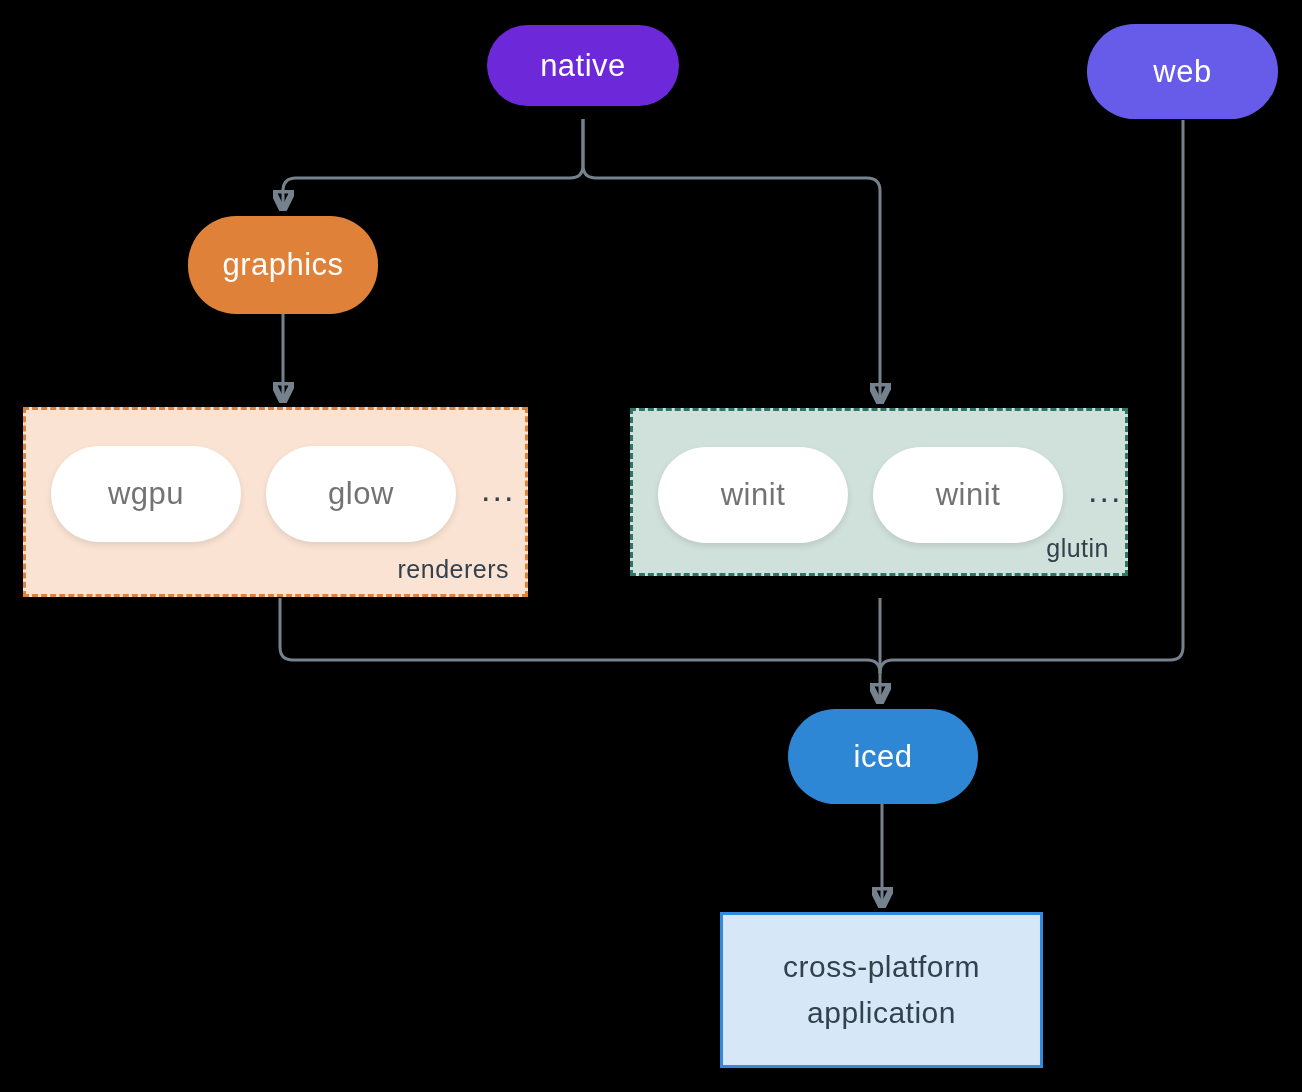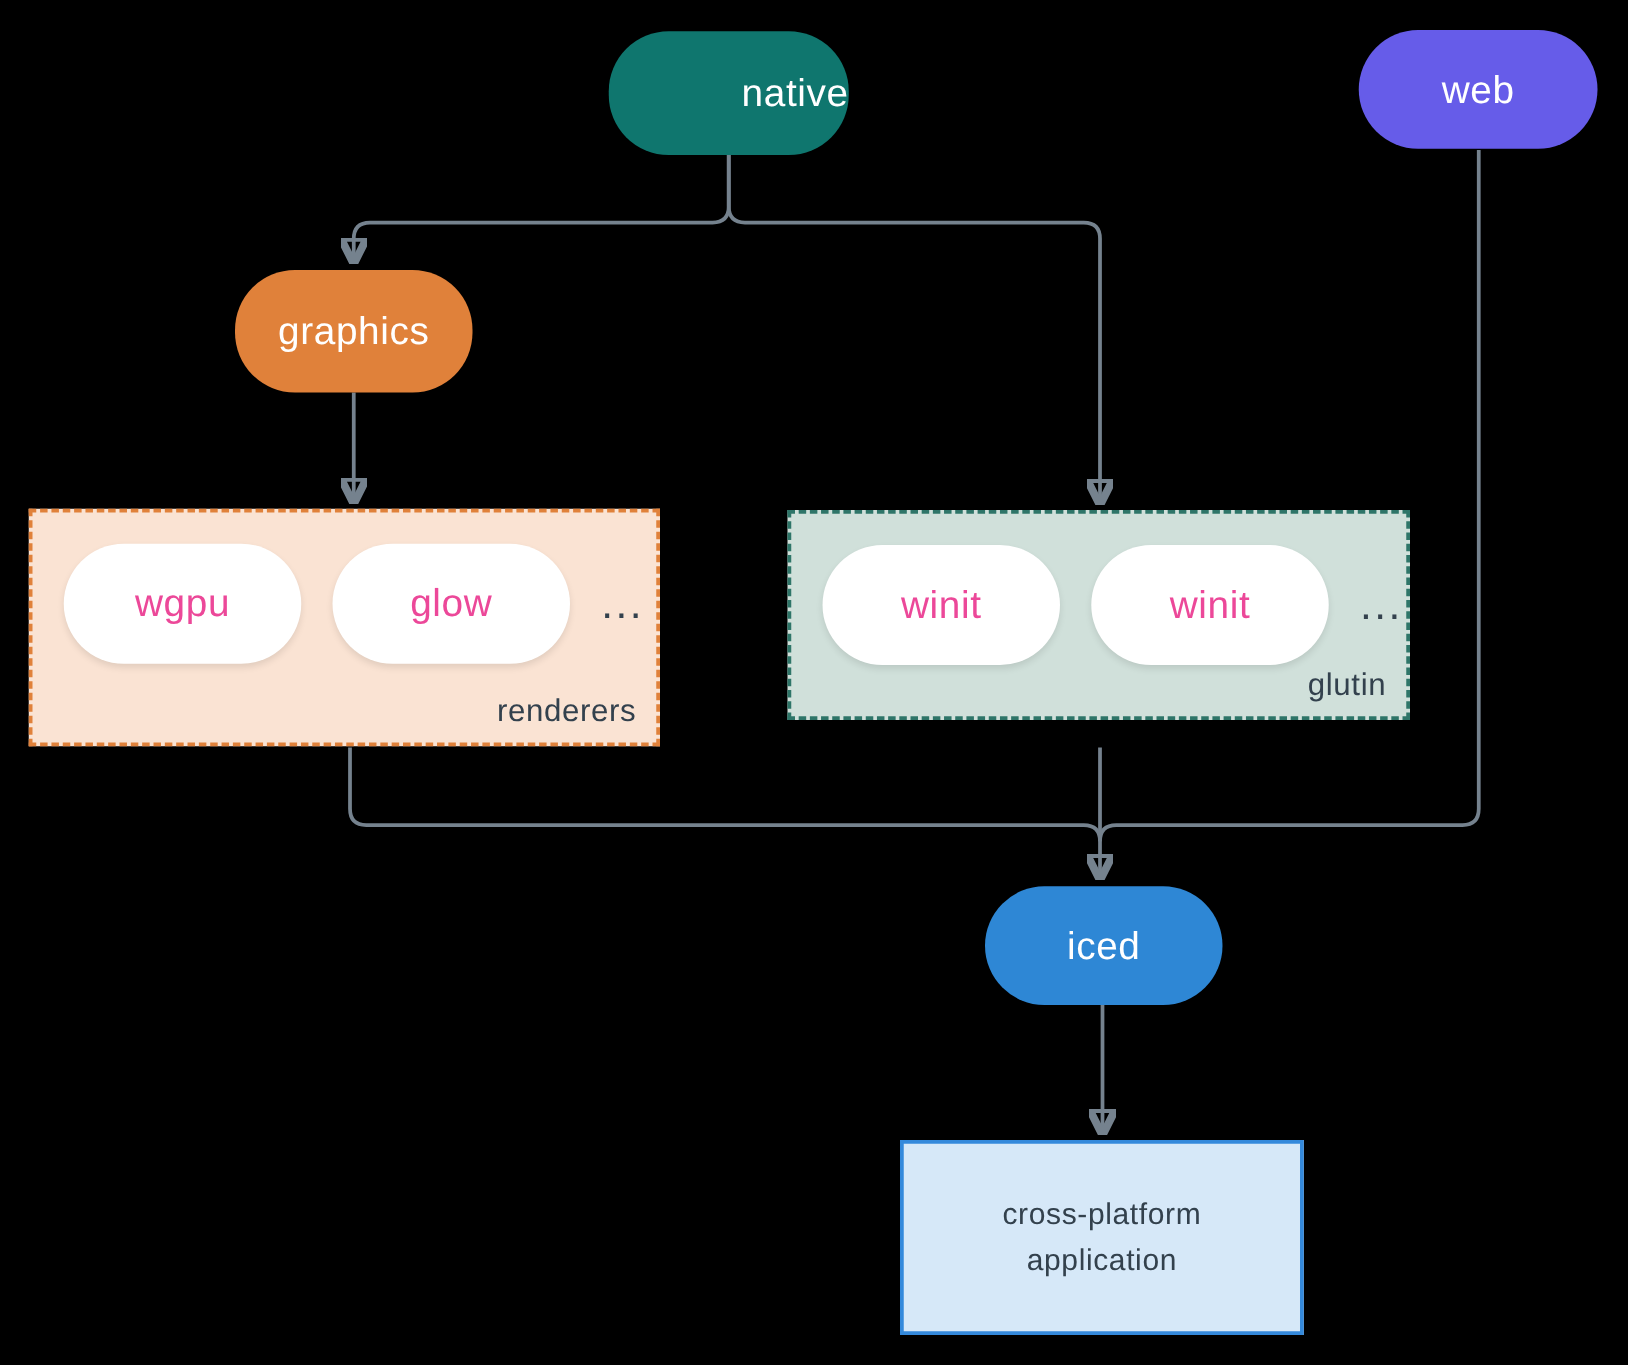--- a/index.html
+++ b/index.html
@@ -13,22 +13,23 @@
   .wires{position:absolute;left:0;top:0;width:1302px;height:1092px;}
   .wires path{fill:none;stroke:#75828E;stroke-width:3;}
   .pill{
     position:absolute;
     display:flex;align-items:center;justify-content:center;
     border-radius:48px;
     font-size:31px;letter-spacing:0.5px;
     color:#fff;
   }
   .pill.white{
-    background:#fff;color:#ec4899;
+    background:#fff;color:#737373;
     box-shadow:0 3px 6px rgba(0,0,0,0.10);
+    margin-top:11px;
   }
   .group-box{
     position:absolute;
     box-sizing:border-box;
   }
   .group-row{
     display:flex;align-items:center;gap:25px;
     padding:25px 0 0 25px;
   }
   .group-row .pill{position:static;width:190px;height:96px;}
@@ -38,21 +39,21 @@
   }
   .group-label{
     position:absolute;right:16px;bottom:10px;
     font-size:25px;color:#33414D;letter-spacing:0.5px;
   }
   .app-box{
     position:absolute;
     box-sizing:border-box;
     display:flex;align-items:center;justify-content:center;
     text-align:center;
-    font-size:24px;line-height:1.55;letter-spacing:0.5px;
+    font-size:30px;line-height:1.55;letter-spacing:0.5px;
     color:#33414D;
     padding:10px 18px;
   }
 </style>
 </head>
 <body>
 
 <div class="stage">
 
   <svg class="wires" viewBox="0 0 1302 1092">
@@ -63,21 +64,21 @@
     </defs>
     <path d="M583 119 V165 Q583 178 570 178 H296 Q283 178 283 191 V205" marker-end="url(#arrow)"></path>
     <path d="M583 119 V165 Q583 178 596 178 H867 Q880 178 880 191 V398" marker-end="url(#arrow)"></path>
     <path d="M283 314 V397" marker-end="url(#arrow)"></path>
     <path d="M280 598 V647 Q280 660 293 660 H867 Q880 660 880 673"></path>
     <path d="M1183 120 V647 Q1183 660 1170 660 H893 Q880 660 880 673"></path>
     <path d="M880 598 V698" marker-end="url(#arrow)"></path>
     <path d="M882 804 V902" marker-end="url(#arrow)"></path>
   </svg>
 
-  <div class="pill" style="left:487px;top:25px;width:192px;height:99px;background:#0f766e;justify-content:flex-end;">
+  <div class="pill" style="left:487px;top:25px;width:192px;height:81px;background:#6d28d9;">
     <span>native</span>
   </div>
 
   <div class="pill" style="left:1087px;top:24px;width:191px;height:95px;background:#665CE9;align-items:center;">
     <span>web</span>
   </div>
 
   <div class="pill" style="left:188px;top:216px;width:190px;height:98px;background:#E0813A;">
     <span>graphics</span>
   </div>

